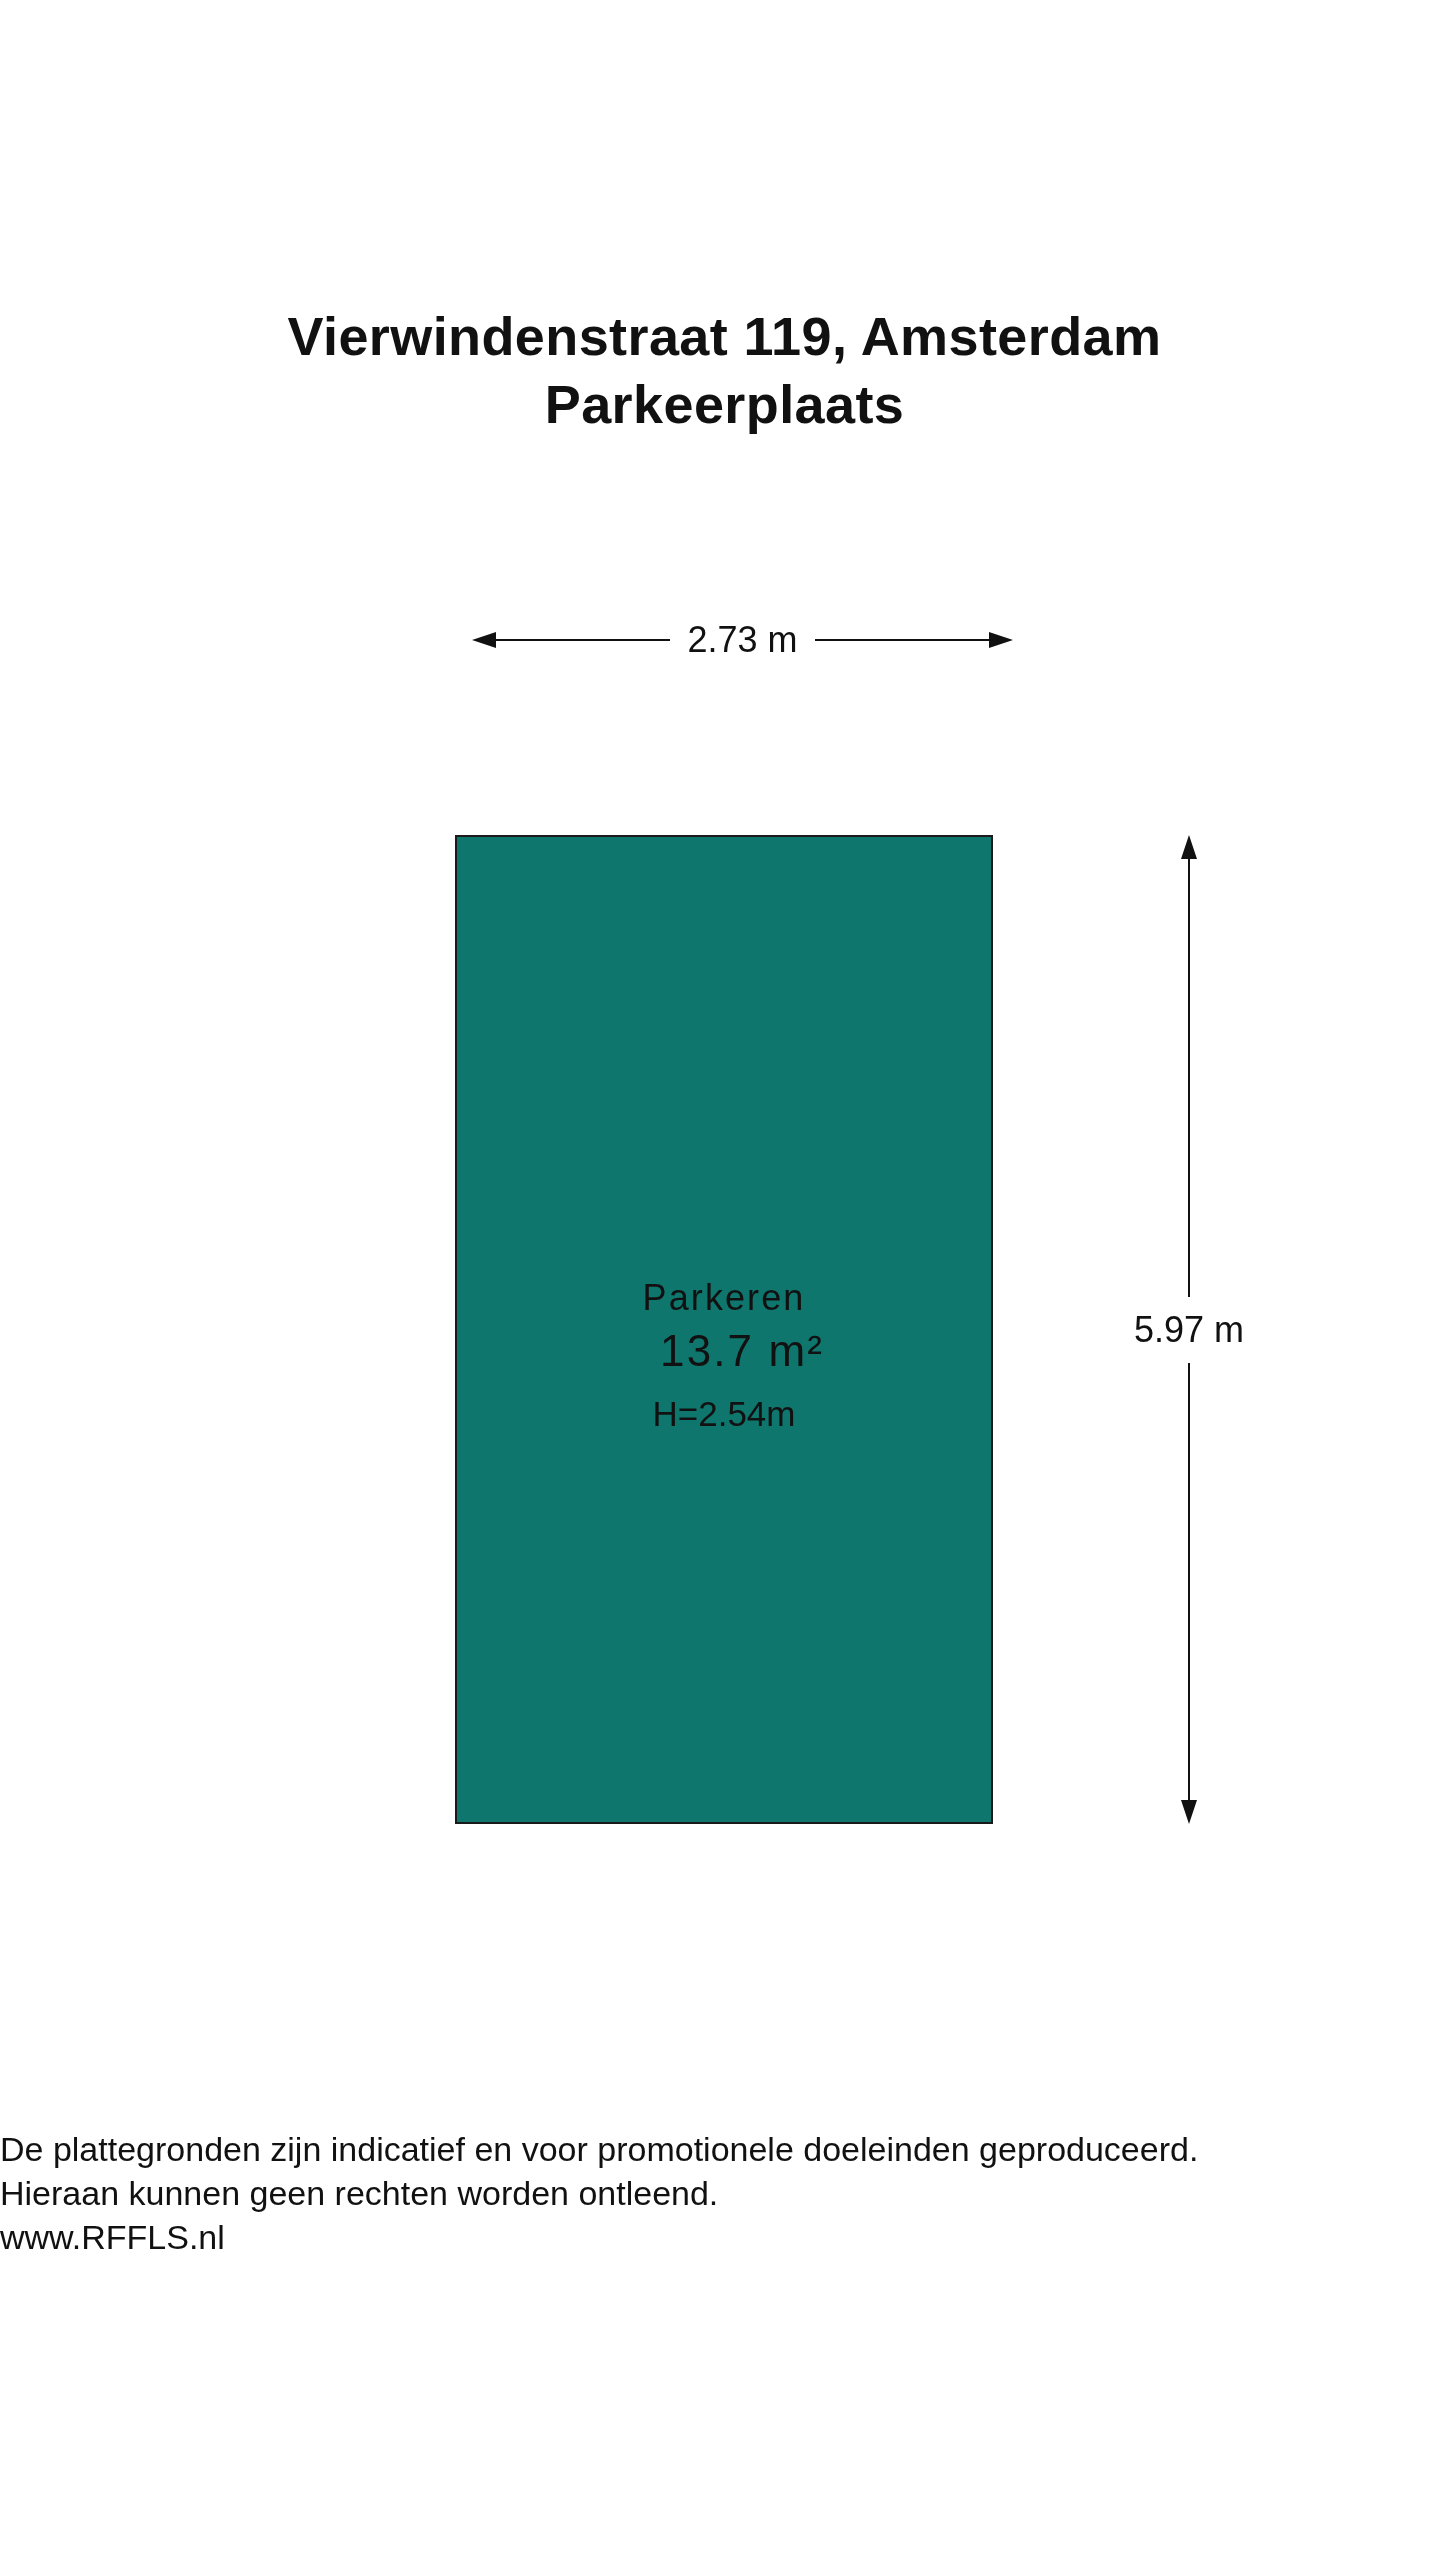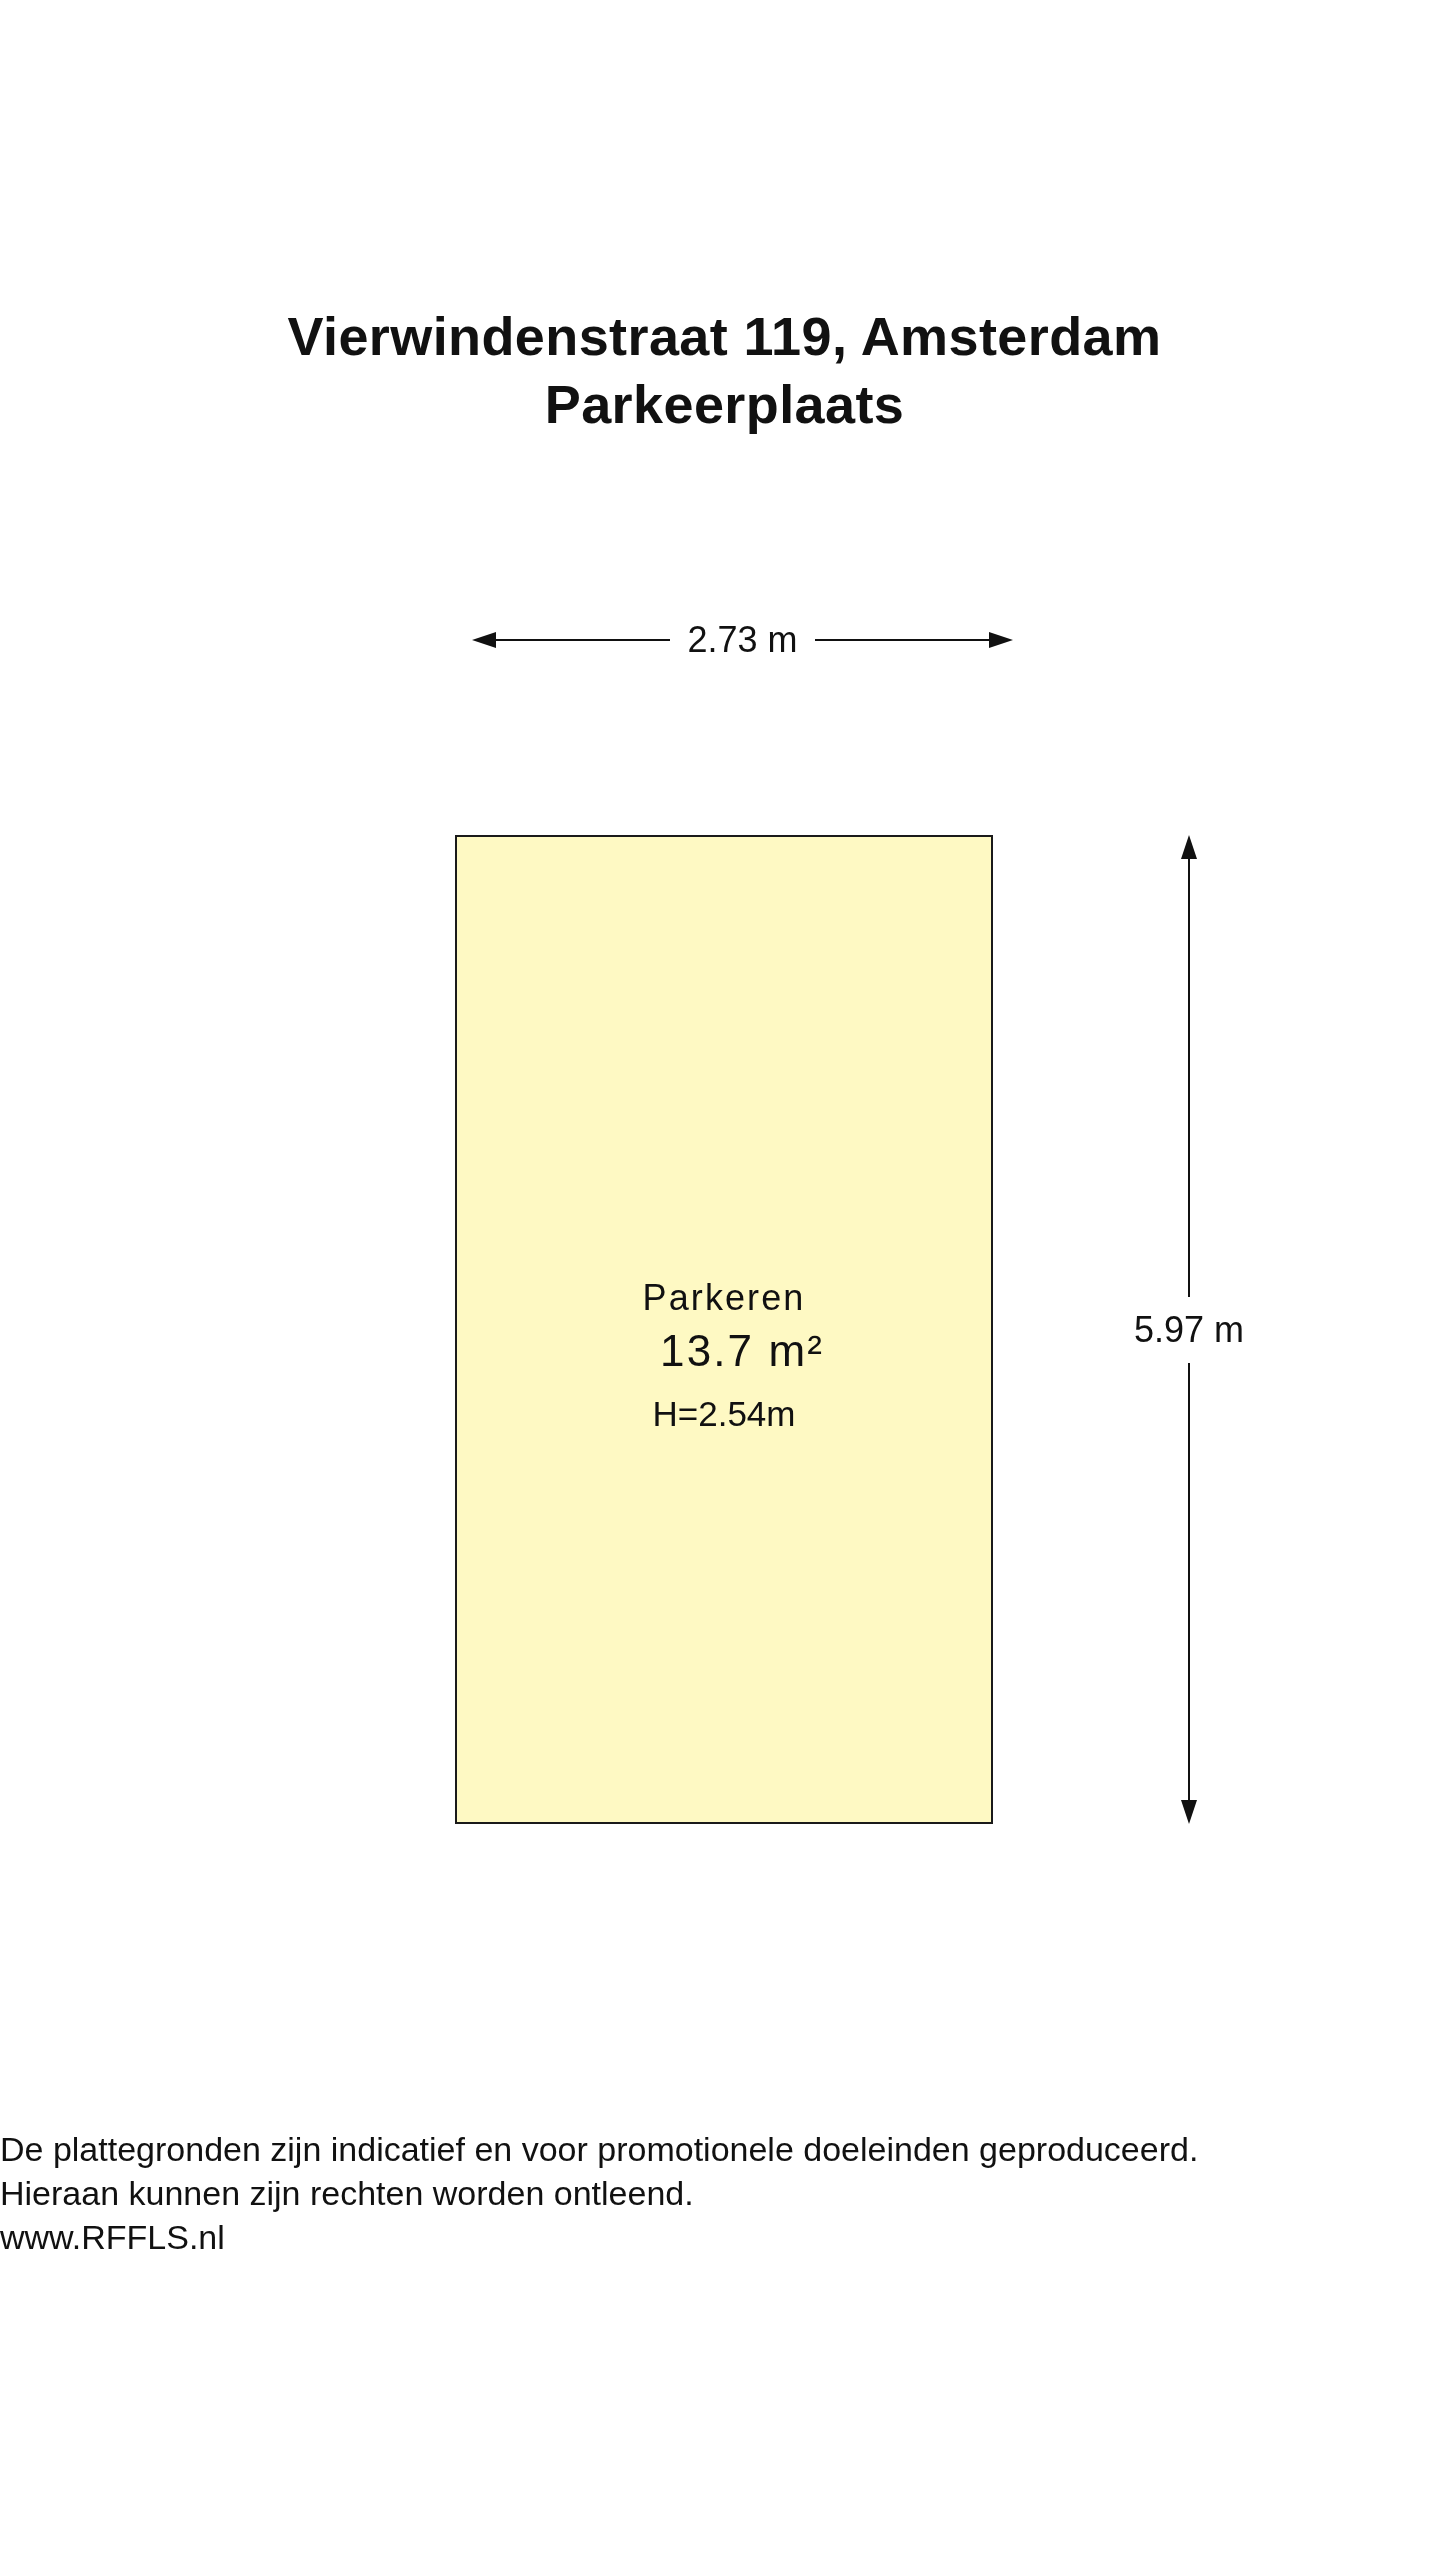--- a/index.html
+++ b/index.html
@@ -147,34 +147,34 @@
 </div>
 
 <div class="dim-horizontal">
   <span class="arrow-left"></span>
   <span class="hline"></span>
   <span class="dim-label">2.73 m</span>
   <span class="hline"></span>
   <span class="arrow-right"></span>
 </div>
 
-<div class="room" style="background: #fef9c3; border-color: rgb(26, 26, 26);">
+<div class="room" style="background: #0f766e; border-color: rgb(26, 26, 26);">
   <div class="room-label">
     <div class="room-name">Parkeren</div>
     <div class="room-area">13.7 m²</div>
     <div class="room-height">H=2.54m</div>
   </div>
 </div>
 
 <div class="dim-vertical">
   <span class="arrow-up"></span>
   <span class="vline"></span>
   <span class="dim-label">5.97 m</span>
   <span class="vline"></span>
   <span class="arrow-down"></span>
 </div>
 
 <div class="footer">
   <div>De plattegronden zijn indicatief en voor promotionele doeleinden geproduceerd.</div>
-  <div>Hieraan kunnen zijn rechten worden ontleend.</div>
+  <div>Hieraan kunnen geen rechten worden ontleend.</div>
   <div>www.RFFLS.nl</div>
 </div>
 
 
 </body></html>

